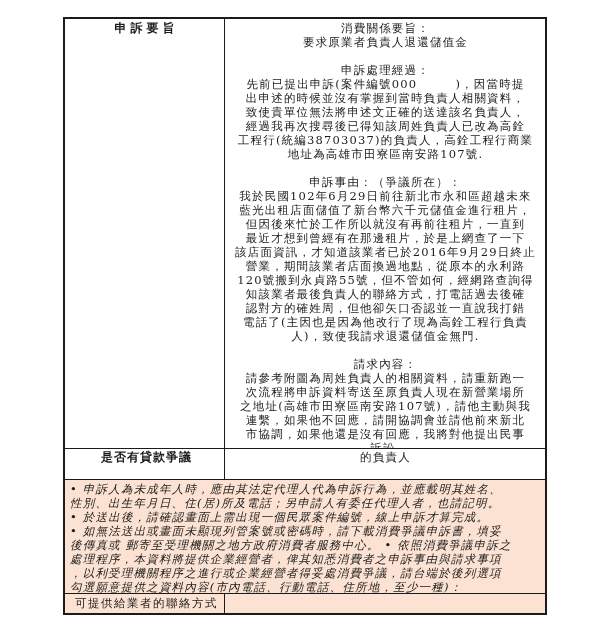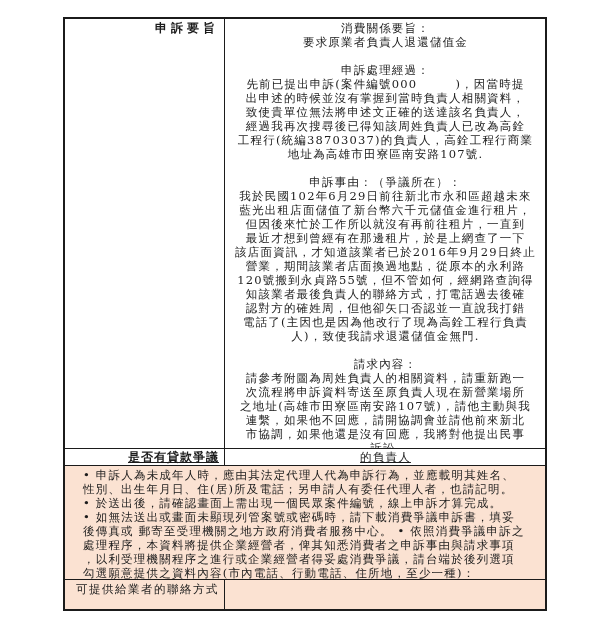--- a/index.html
+++ b/index.html
@@ -16,21 +16,21 @@
     left: 63px; top: 17px;
     width: 484px;
     border: 2px solid #1b1b1b;
     background: #ffffff;
   }
   .row { display: flex; border-top: 1px solid #1b1b1b; overflow: hidden; }
   .row:first-child { border-top: none; }
   .label-cell {
     width: 160px; flex: 0 0 160px;
     border-right: 1px solid #1b1b1b;
-    text-align: right;
+    text-align: center;
     padding: 2px 5px 0 9px;
     overflow: hidden;
   }
   .content-cell {
     flex: 1 1 auto;
     padding: 2px 3px 0 4px;
     overflow: hidden;
     text-align: center;
   }
   .cjk-text {
@@ -40,39 +40,40 @@
     white-space: pre-wrap;
     word-break: break-all;
   }
   .row-main { height: 429px; }
   .row-main .label-cell {
     font-weight: bold;
     font-size: 12px;
     letter-spacing: 4px;
     line-height: 15px;
   }
-  .row-loan { height: 17px; text-decoration: underline; }
+  .row-loan { height: 31px; }
   .row-loan .label-cell {
     font-weight: bold;
     font-size: 12px;
     letter-spacing: 1px;
     line-height: 14px;
     padding-top: 1px;
   }
   .row-loan .content-cell { padding-top: 1px; }
   .row-loan .cjk-text { line-height: 14px; }
   .notice-block {
     display: block;
     height: 114px;
     background: #fbe2d2;
-    padding: 2px 4px 0 18px;
+    padding: 2px 4px 0 5px;
     border-top: 1px solid #1b1b1b;
     overflow: hidden;
+    font-style: italic;
   }
-  .row-contact { height: 30px; background: #fbe2d2; gap: 21px; }
+  .row-contact { height: 20px; background: #fbe2d2; gap: 21px; }
   .row-contact .label-cell {
     padding-top: 2px;
     letter-spacing: 1.5px;
   }
   .row-contact .cjk-text { line-height: 15px; }
 </style>
 </head>
 <body>
 
 <div class="form-table">

